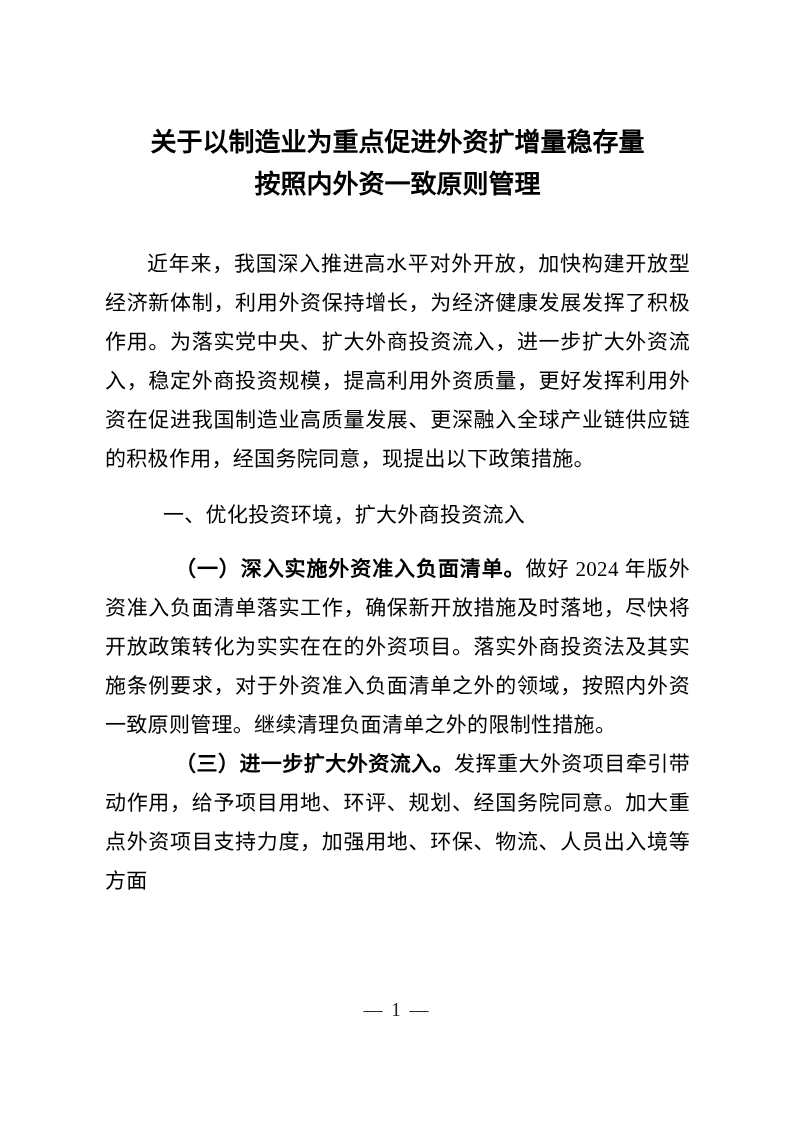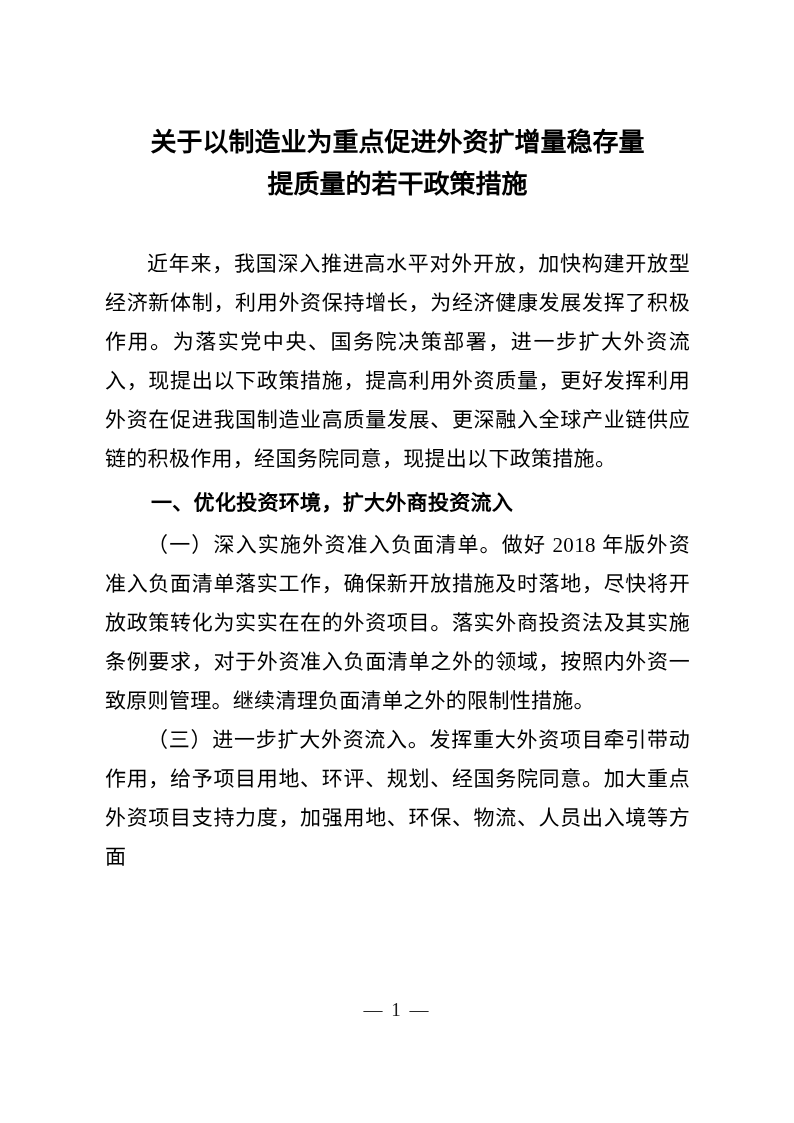--- a/index.html
+++ b/index.html
@@ -39,29 +39,30 @@
     font-size: 21px;
     line-height: 39px;
     text-align: justify;
     letter-spacing: 0.3px;
   }
   .body-text p {
     margin: 0;
     text-indent: 2em;
   }
   .section-heading {
-    margin: 4px;
+    margin: 16px;
     font-family: "Liberation Sans", "DejaVu Sans", sans-serif;
-    font-weight: 700;
+    font-weight: 400;
     font-size: 21px;
     line-height: 39px;
     text-indent: 2em;
   }
   .item-lead {
-    font-weight: 400;
+    font-weight: 700;
+    margin-left: 28px;
   }
   .page-footer {
     position: absolute;
     left: 0;
     top: 998px;
     width: 100%;
     text-align: center;
     font-size: 19px;
     line-height: 24px;
     letter-spacing: 2px;
@@ -69,30 +70,30 @@
   }
 </style>
 </head>
 <body>
 
 <div class="sheet">
   <div class="content">
 
     <h1 class="doc-title">
       <span class="title-line">关于以制造业为重点促进外资扩增量稳存量</span>
-      <span class="title-line">提质量的若干政策措施</span>
+      <span class="title-line">按照内外资一致原则管理</span>
     </h1>
 
     <div class="body-text">
 
-      <p>近年来，我国深入推进高水平对外开放，加快构建开放型经济新体制，利用外资保持增长，为经济健康发展发挥了积极作用。为落实党中央、国务院决策部署，进一步扩大外资流入，现提出以下政策措施，提高利用外资质量，更好发挥利用外资在促进我国制造业高质量发展、更深融入全球产业链供应链的积极作用，经国务院同意，现提出以下政策措施。</p>
+      <p>近年来，我国深入推进高水平对外开放，加快构建开放型经济新体制，利用外资保持增长，为经济健康发展发挥了积极作用。为落实党中央、扩大外商投资流入，进一步扩大外资流入，稳定外商投资规模，提高利用外资质量，更好发挥利用外资在促进我国制造业高质量发展、更深融入全球产业链供应链的积极作用，经国务院同意，现提出以下政策措施。</p>
 
       <h2 class="section-heading">一、优化投资环境，扩大外商投资流入</h2>
 
-      <p><span class="item-lead">（一）深入实施外资准入负面清单。</span><span>做好 2018 年版外资准入负面清单落实工作，确保新开放措施及时落地，尽快将开放政策转化为实实在在的外资项目。落实外商投资法及其实施条例要求，对于外资准入负面清单之外的领域，按照内外资一致原则管理。继续清理负面清单之外的限制性措施。</span></p>
+      <p><span class="item-lead">（一）深入实施外资准入负面清单。</span><span>做好 2024 年版外资准入负面清单落实工作，确保新开放措施及时落地，尽快将开放政策转化为实实在在的外资项目。落实外商投资法及其实施条例要求，对于外资准入负面清单之外的领域，按照内外资一致原则管理。继续清理负面清单之外的限制性措施。</span></p>
 
 
       <p><span class="item-lead">（三）进一步扩大外资流入。</span><span>发挥重大外资项目牵引带动作用，给予项目用地、环评、规划、经国务院同意。加大重点外资项目支持力度，加强用地、环保、物流、人员出入境等方面</span></p>
 
     </div>
   </div>
 
   <div class="page-footer">
     <span>— 1 —</span>
   </div>

